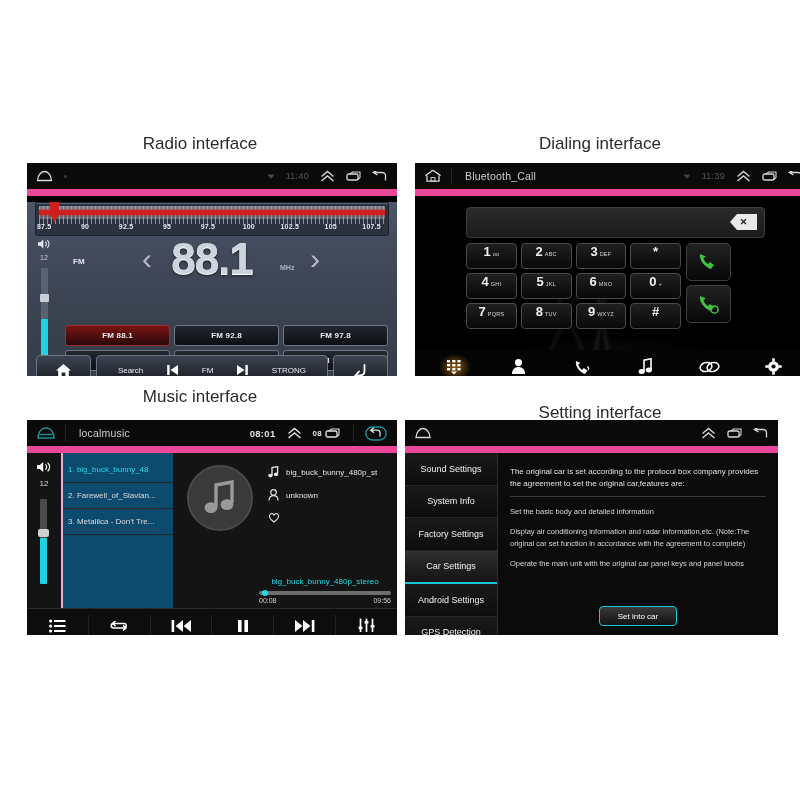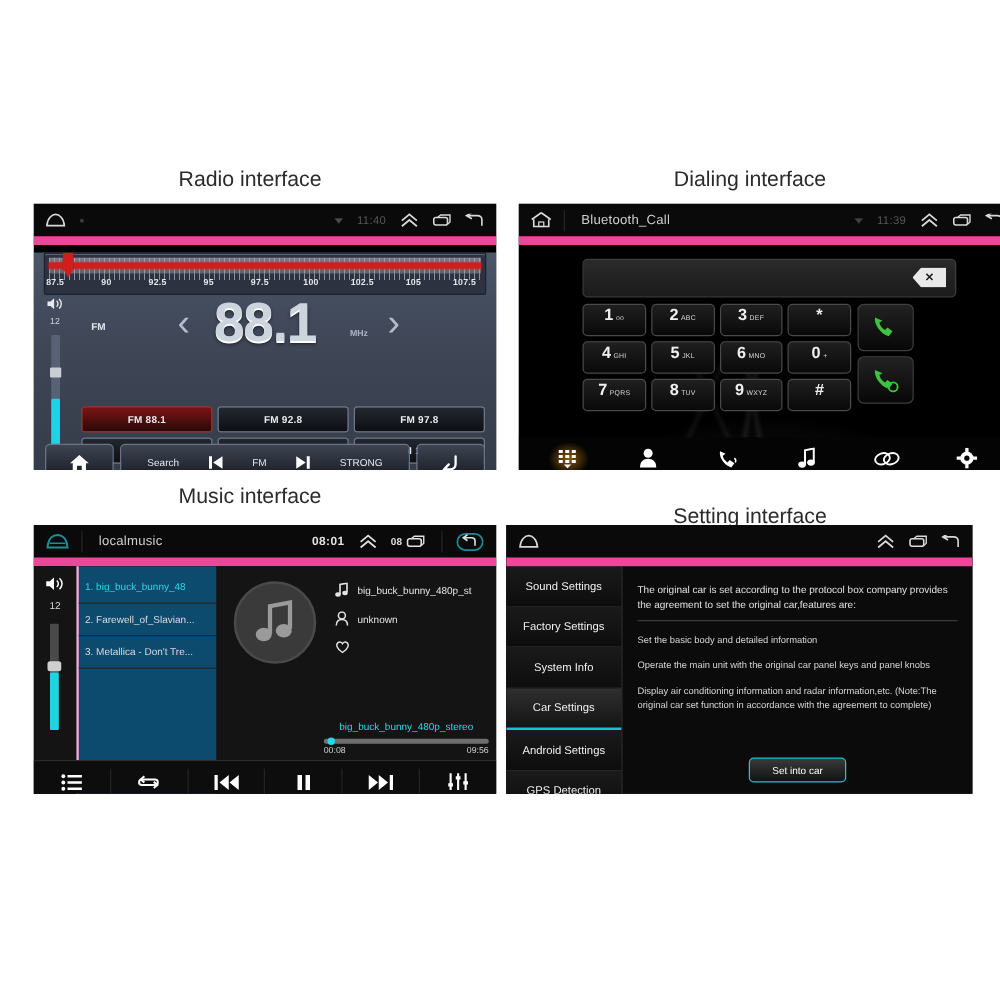--- a/index.html
+++ b/index.html
@@ -773,29 +773,29 @@
           <svg width="15" height="11" viewBox="0 0 15 11">
               <path d="M13.5 9.5 L13.5 4.5 C13.5 2.6 12 1.5 10 1.5 L2.5 1.5 M5.5 -1 L1.2 1.5 L5.5 4" fill="none" stroke="#d8d8d8" stroke-width="1.3"></path>
             </svg>
         </span>
       </div>
     </div>
 
     <div class="set-body">
       <div class="set-side" id="setting-sidebar">
           <div class="set-item">Sound Settings</div>
+          <div class="set-item">System Info</div>
           <div class="set-item">Factory Settings</div>
-          <div class="set-item">System Info</div>
           <div class="set-item sel">Car Settings</div>
           <div class="set-item">Android Settings</div>
           <div class="set-item">GPS Detection</div>
         </div>
       <div class="set-main">
         <div class="set-head">The original car is set according to the protocol box company provides the agreement to set the original car,features are:</div>
         <div class="set-p">Set the basic body and detailed information</div>
+        <div class="set-p">Display air conditioning information and radar information,etc. (Note:The original car set function in accordance with the agreement to complete)</div>
         <div class="set-p">Operate the main unit with the original car panel keys and panel knobs</div>
-        <div class="set-p">Display air conditioning information and radar information,etc. (Note:The original car set function in accordance with the agreement to complete)</div>
         <div class="set-btn">Set into car</div>
       </div>
     </div>
   </div>
 
 </div>
 
 </body></html>

